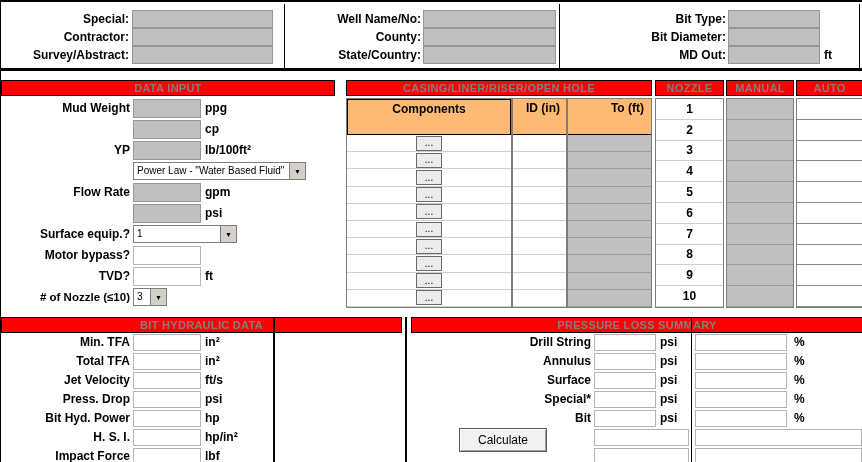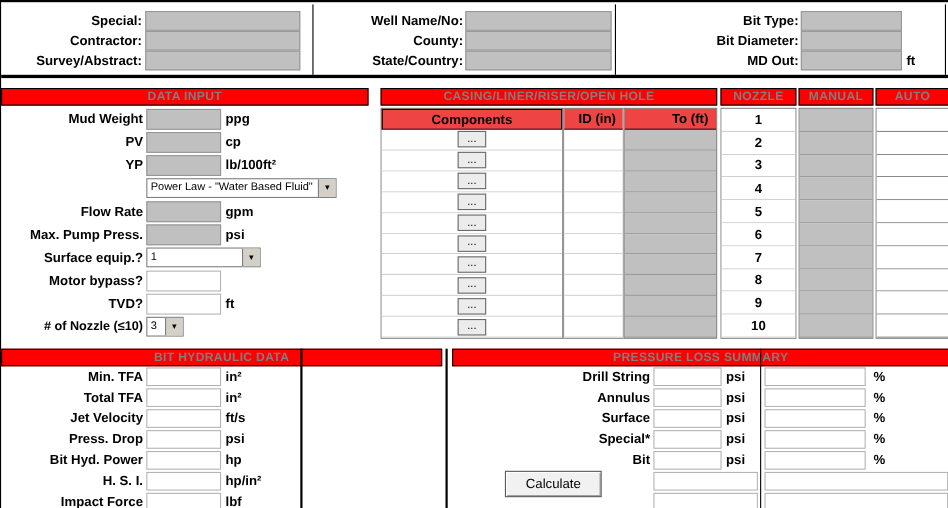--- a/index.html
+++ b/index.html
@@ -15,21 +15,21 @@
             font-size: 11px; text-align: center; line-height: 14px; letter-spacing: .3px; }
   .vline { position: absolute; background: #000; }
   .hline { position: absolute; background: #000; }
   .combo { display: flex; align-items: stretch; background: #fff; border: 1px solid #7f7f7f; }
   .combo .ctext { flex: 1; font-size: 10px; line-height: 16px; padding-left: 3px; overflow: hidden; white-space: nowrap; }
   .combo .cbtn { width: 16px; background: #d4d0c8; border-left: 1px solid #7f7f7f; font-size: 7px; color: #000;
                  display: flex; align-items: center; justify-content: center; }
   .browse { width: 26px; height: 15px; background: #ececec; border: 1px solid #6a6a6a;
             font-size: 10px; line-height: 6px; font-family: inherit; padding: 0; cursor: pointer; }
   .colbox { position: absolute; display: flex; flex-direction: column; border: 1px solid #7d7d7d; background: #fff; }
-  .hdrcell { height: 19px; line-height: 18px; font-weight: bold; font-size: 12px; background: #ef4444; border-bottom: 1px solid #000; }
+  .hdrcell { height: 36px; line-height: 18px; font-weight: bold; font-size: 12px; background: #fdba74; border-bottom: 1px solid #000; }
   .comp-hdr { text-align: center; border: 1px solid #000; }
   .rowcell { flex: 1; border-bottom: 1px solid #cfcfcf; display: flex; align-items: center; justify-content: center; background: #fff; }
   .tocell { flex: 1; background: #c0c0c0; border-bottom: 1px solid #9a9a9a; }
   .nozcell { flex: 1; display: flex; align-items: center; justify-content: center; font-weight: bold; font-size: 12px;
              border-bottom: 1px solid #cfcfcf; background: #fff; }
   .mancell { flex: 1; background: #c0c0c0; border-bottom: 1px solid #9a9a9a; }
   .autocell { flex: 1; background: #fff; border-bottom: 1px solid #8a8a8a; }
   .calc-btn { position: absolute; background: #f1f1f1; border: 1px solid #5a5a5a; font-family: inherit; font-size: 12px;
               color: #000; box-shadow: inset 1px 1px 0 #fff, inset -1px -1px 0 #a0a0a0; cursor: pointer; }
 </style>
@@ -69,38 +69,36 @@
   <div class="abs redhdr" style="left:0;top:78px;width:334px;height:16px">DATA INPUT</div>
   <div class="abs redhdr" style="left:345px;top:78px;width:306px;height:16px">CASING/LINER/RISER/OPEN HOLE</div>
   <div class="abs redhdr" style="left:654px;top:78px;width:69px;height:16px">NOZZLE</div>
   <div class="abs redhdr" style="left:725px;top:78px;width:68px;height:16px">MANUAL</div>
   <div class="abs redhdr" style="left:795px;top:78px;width:67px;height:16px">AUTO</div>
 
   <div class="abs lbl" style="left:0;top:96px;width:129px;line-height:21px">Mud Weight</div>
   <div class="abs gcell" style="left:132px;top:97px;width:68px;height:19px"></div>
   <div class="abs unit" style="left:204px;top:96px;line-height:21px">ppg</div>
 
-  <div class="abs lbl" style="left:0;top:117px;width:129px;line-height:21px">PV</div>
   <div class="abs gcell" style="left:132px;top:118px;width:68px;height:19px"></div>
   <div class="abs unit" style="left:204px;top:117px;line-height:21px">cp</div>
 
   <div class="abs lbl" style="left:0;top:138px;width:129px;line-height:21px">YP</div>
   <div class="abs gcell" style="left:132px;top:139px;width:68px;height:19px"></div>
   <div class="abs unit" style="left:204px;top:138px;line-height:21px">lb/100ft²</div>
 
   <div class="abs combo" style="left:132px;top:160px;width:173px;height:18px">
     <span class="ctext">Power Law - "Water Based Fluid"</span>
     <span class="cbtn">▼</span>
   </div>
 
   <div class="abs lbl" style="left:0;top:180px;width:129px;line-height:21px">Flow Rate</div>
   <div class="abs gcell" style="left:132px;top:181px;width:68px;height:19px"></div>
   <div class="abs unit" style="left:204px;top:180px;line-height:21px">gpm</div>
 
-  <div class="abs lbl" style="left:0;top:201px;width:129px;line-height:21px">Max. Pump Press.</div>
   <div class="abs gcell" style="left:132px;top:202px;width:68px;height:19px"></div>
   <div class="abs unit" style="left:204px;top:201px;line-height:21px">psi</div>
 
   <div class="abs lbl" style="left:0;top:222px;width:129px;line-height:21px">Surface equip.?</div>
   <div class="abs combo" style="left:132px;top:223px;width:104px;height:18px">
     <span class="ctext">1</span>
     <span class="cbtn">▼</span>
   </div>
 
   <div class="abs lbl" style="left:0;top:243px;width:129px;line-height:21px">Motor bypass?</div>

